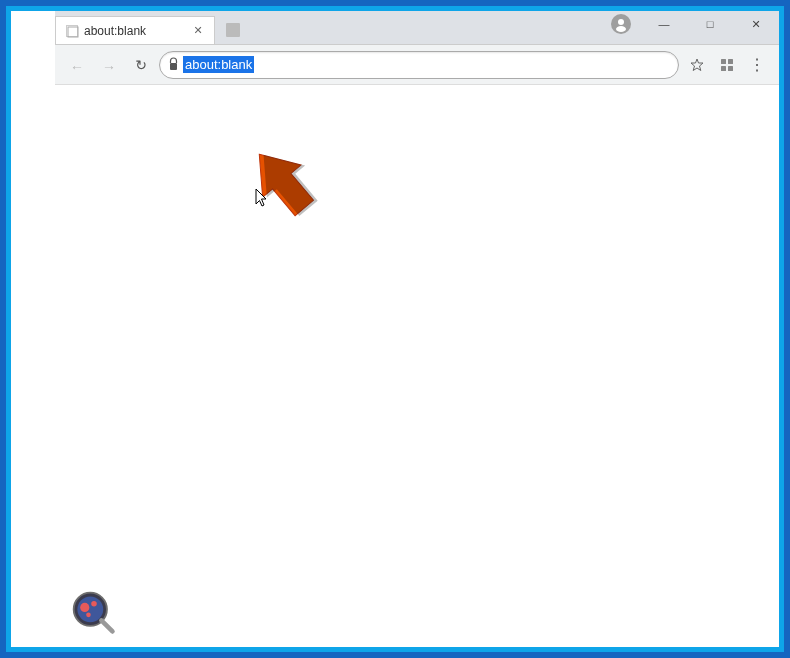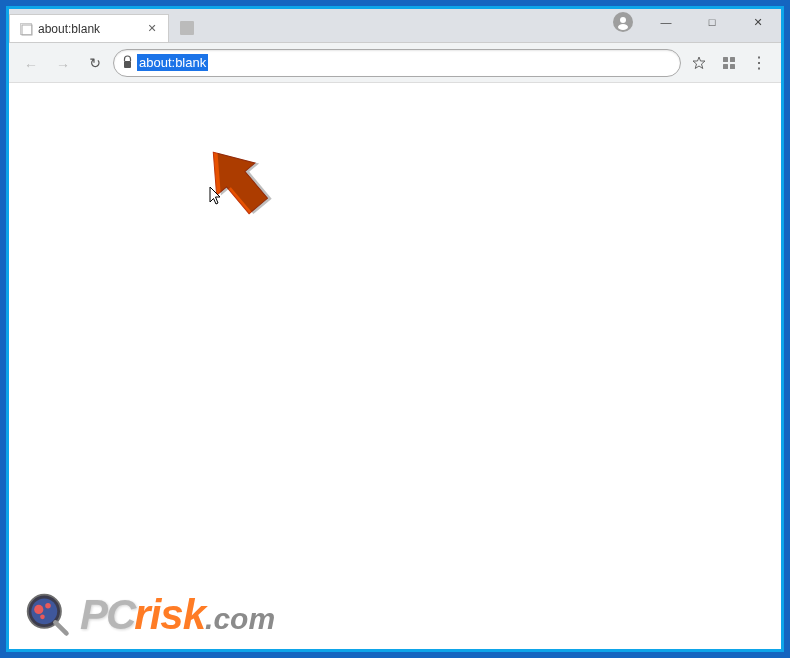--- a/index.html
+++ b/index.html
@@ -10,23 +10,24 @@
       background: #1565C0;
       padding: 6px;
       font-family: 'Segoe UI', Arial, sans-serif;
       overflow: hidden;
     }
 
     .browser-window {
       width: 100%;
       height: 100%;
       background: #fff;
-      border: 3px solid #0ea5e9;
+      border: 5px solid #0ea5e9;
       display: flex;
       flex-direction: column;
+      padding-left: 44px;
     }
 
     
     .title-bar {
       height: 34px;
       background: #dee1e6;
       display: flex;
       align-items: flex-end;
       padding: 0 0 0 0;
       border-bottom: 1px solid #ccc;
@@ -368,21 +369,16 @@
         <circle cx="22" cy="22" r="18" fill="#1a1a2e" stroke="#555" stroke-width="2"></circle>
         <circle cx="22" cy="22" r="14" fill="#1e3a8a"></circle>
 
         <circle cx="16" cy="20" r="5" fill="#e53e3e"></circle>
         <circle cx="26" cy="16" r="3" fill="#e53e3e"></circle>
         <circle cx="20" cy="28" r="2.5" fill="#e53e3e"></circle>
 
         <line x1="34" y1="34" x2="46" y2="46" stroke="#888" stroke-width="5" stroke-linecap="round"></line>
       </svg>
 
-      <div style="display:flex;align-items:baseline;font-family:'Arial Black',Arial,sans-serif;font-weight:900;font-style:italic;">
-        <span style="font-size:42px;color:#aaa;letter-spacing:-2px;text-shadow:1px 1px 3px rgba(0,0,0,0.2);">PC</span>
-        <span style="font-size:42px;color:#ff6600;letter-spacing:-1px;">risk</span>
-        <span style="font-size:30px;color:#777;font-weight:700;">.com</span>
-      </div>
     </div>
 
   </div>
 </div>
 
 </body></html>

